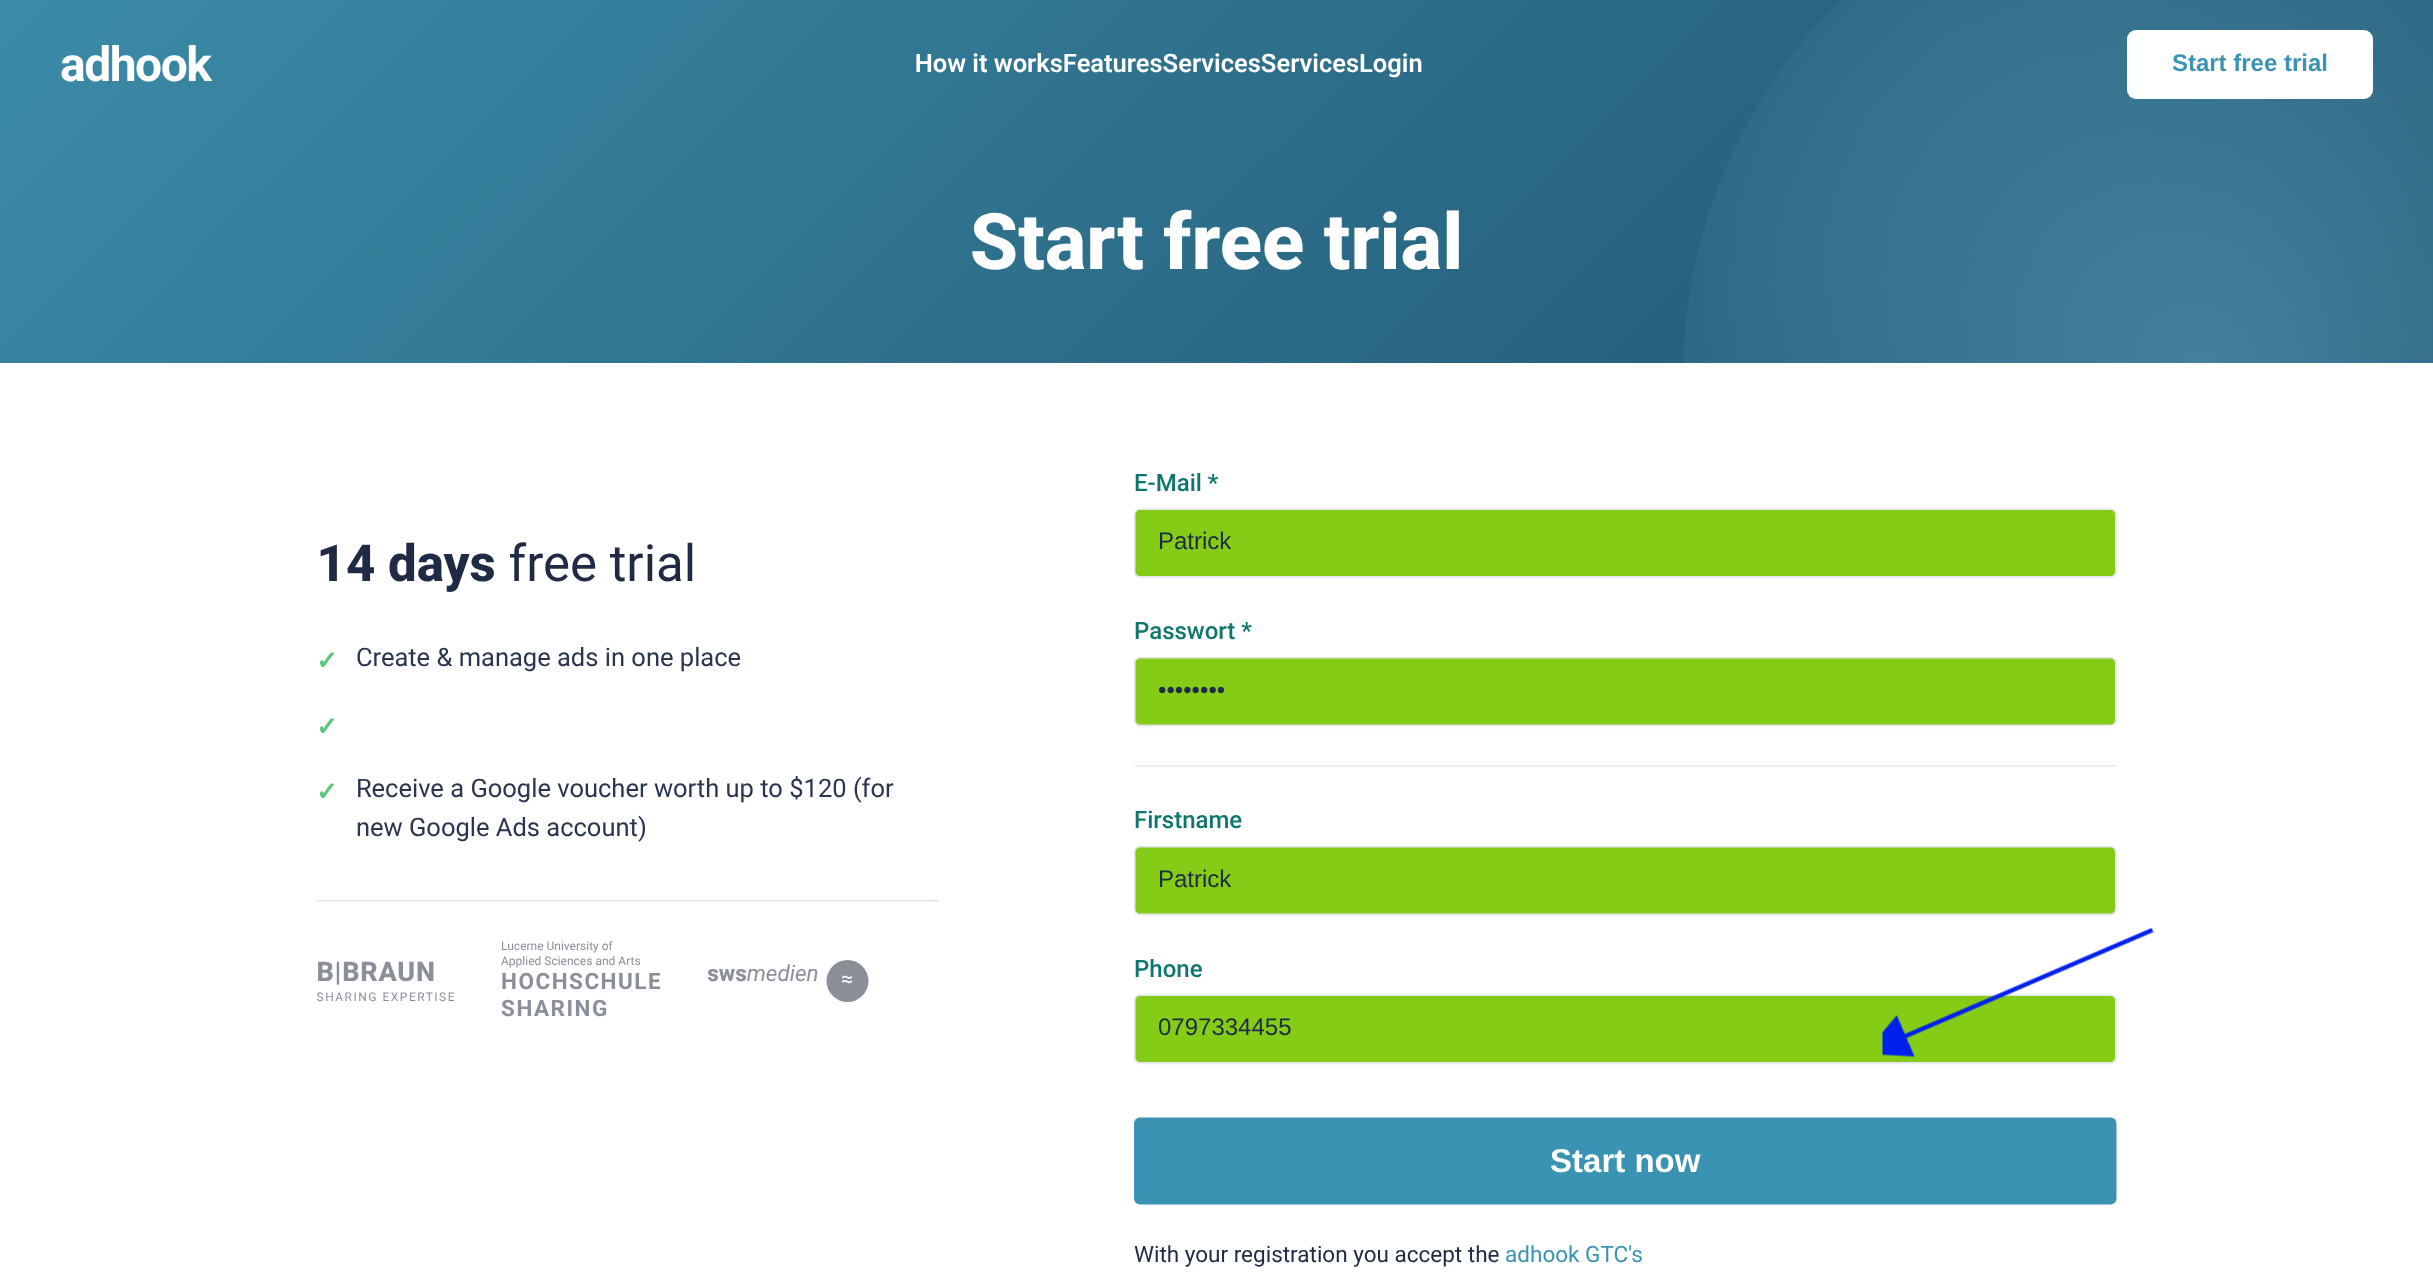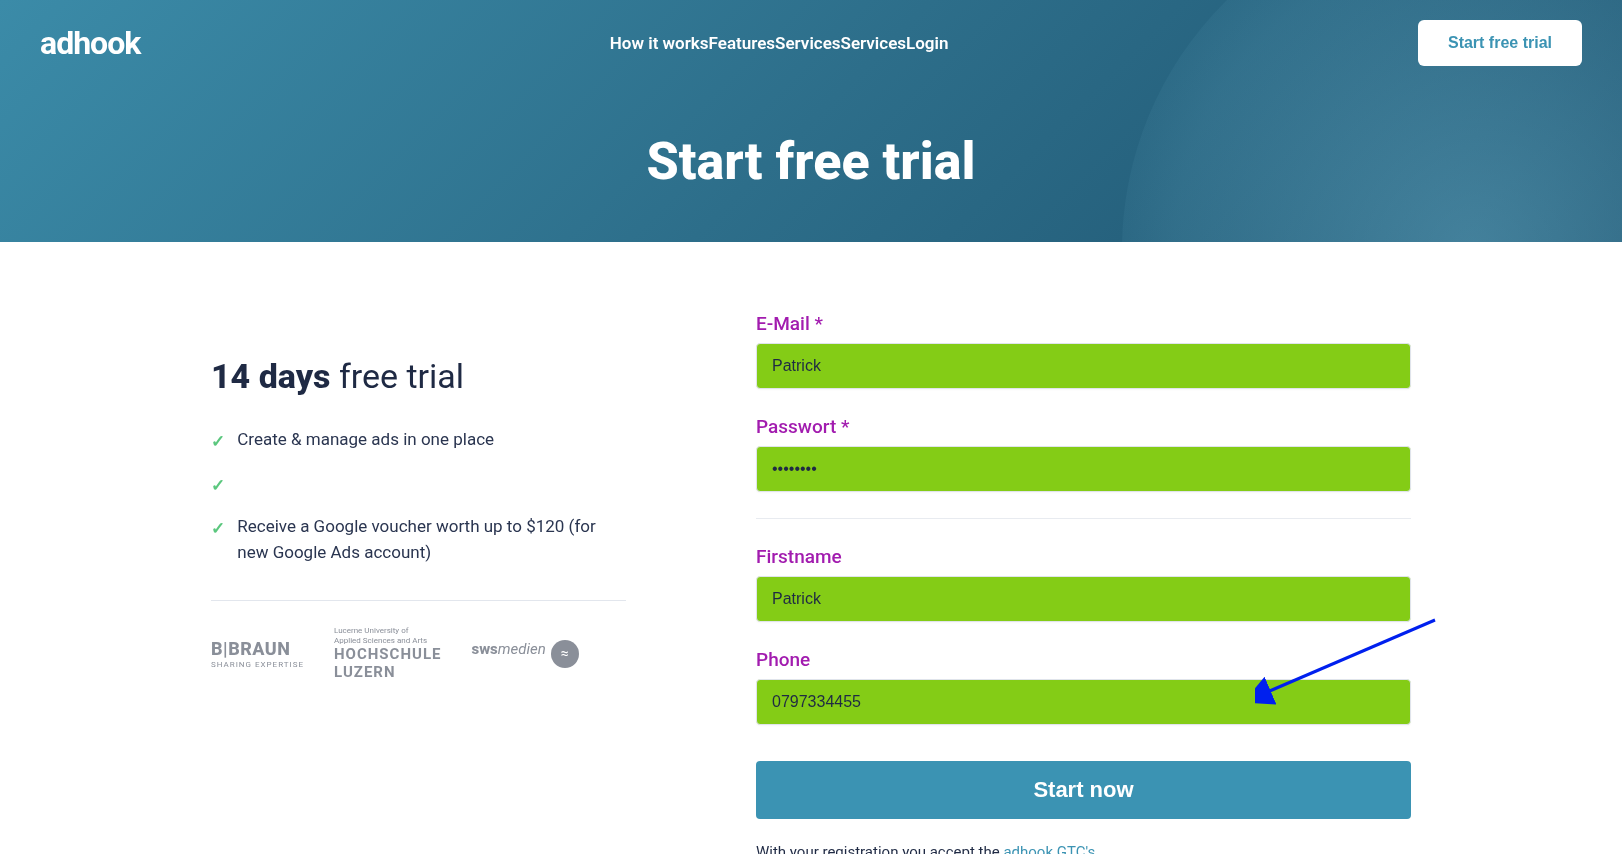--- a/index.html
+++ b/index.html
@@ -130,22 +130,22 @@
 .partner.hslu .main { font-weight: 700; font-size: 15px; letter-spacing: 1px; }
 .partner.sws { display: flex; align-items: flex-start; gap: 5px; }
 .partner.sws .txt { font-size: 15px; }
 .partner.sws .bold { font-weight: 800; }
 .partner.sws .it { font-style: italic; }
 .sws-icon { width: 28px; height: 28px; background: #8a8f99; border-radius: 50%; display: inline-flex; align-items: center; justify-content: center; color: #fff; font-size: 14px; }
 
 .form-group { margin-bottom: 26px; }
 .form-label {
   display: block;
-  color: #a21caf;
-  font-size: 19px;
+  color: #0f766e;
+  font-size: 16px;
   font-weight: 500;
   margin-bottom: 8px;
 }
 .form-input {
   width: 100%;
   padding: 13px 15px;
   border: 1px solid #e0e4eb;
   border-radius: 4px;
   font-size: 16px;
   color: #1f2a44;
@@ -227,21 +227,21 @@
     <hr class="divider">
     <div class="partner-logos">
       <div class="partner braun">
         <div class="main">B|BRAUN</div>
         <div class="sub">SHARING EXPERTISE</div>
       </div>
       <div class="partner hslu">
         <div class="top" style="white-space:pre-line">Lucerne University of
 Applied Sciences and Arts</div>
         <div class="main">HOCHSCHULE</div>
-        <div class="main">LUZERN</div>
+        <div class="main">SHARING</div>
       </div>
       <div class="partner sws">
         <span class="txt"><span class="bold">sws</span><span class="it">medien</span></span>
         <span class="sws-icon">≈</span>
       </div>
     </div>
   </div>
 
   <div class="right-col">
     <div class="form-group">

